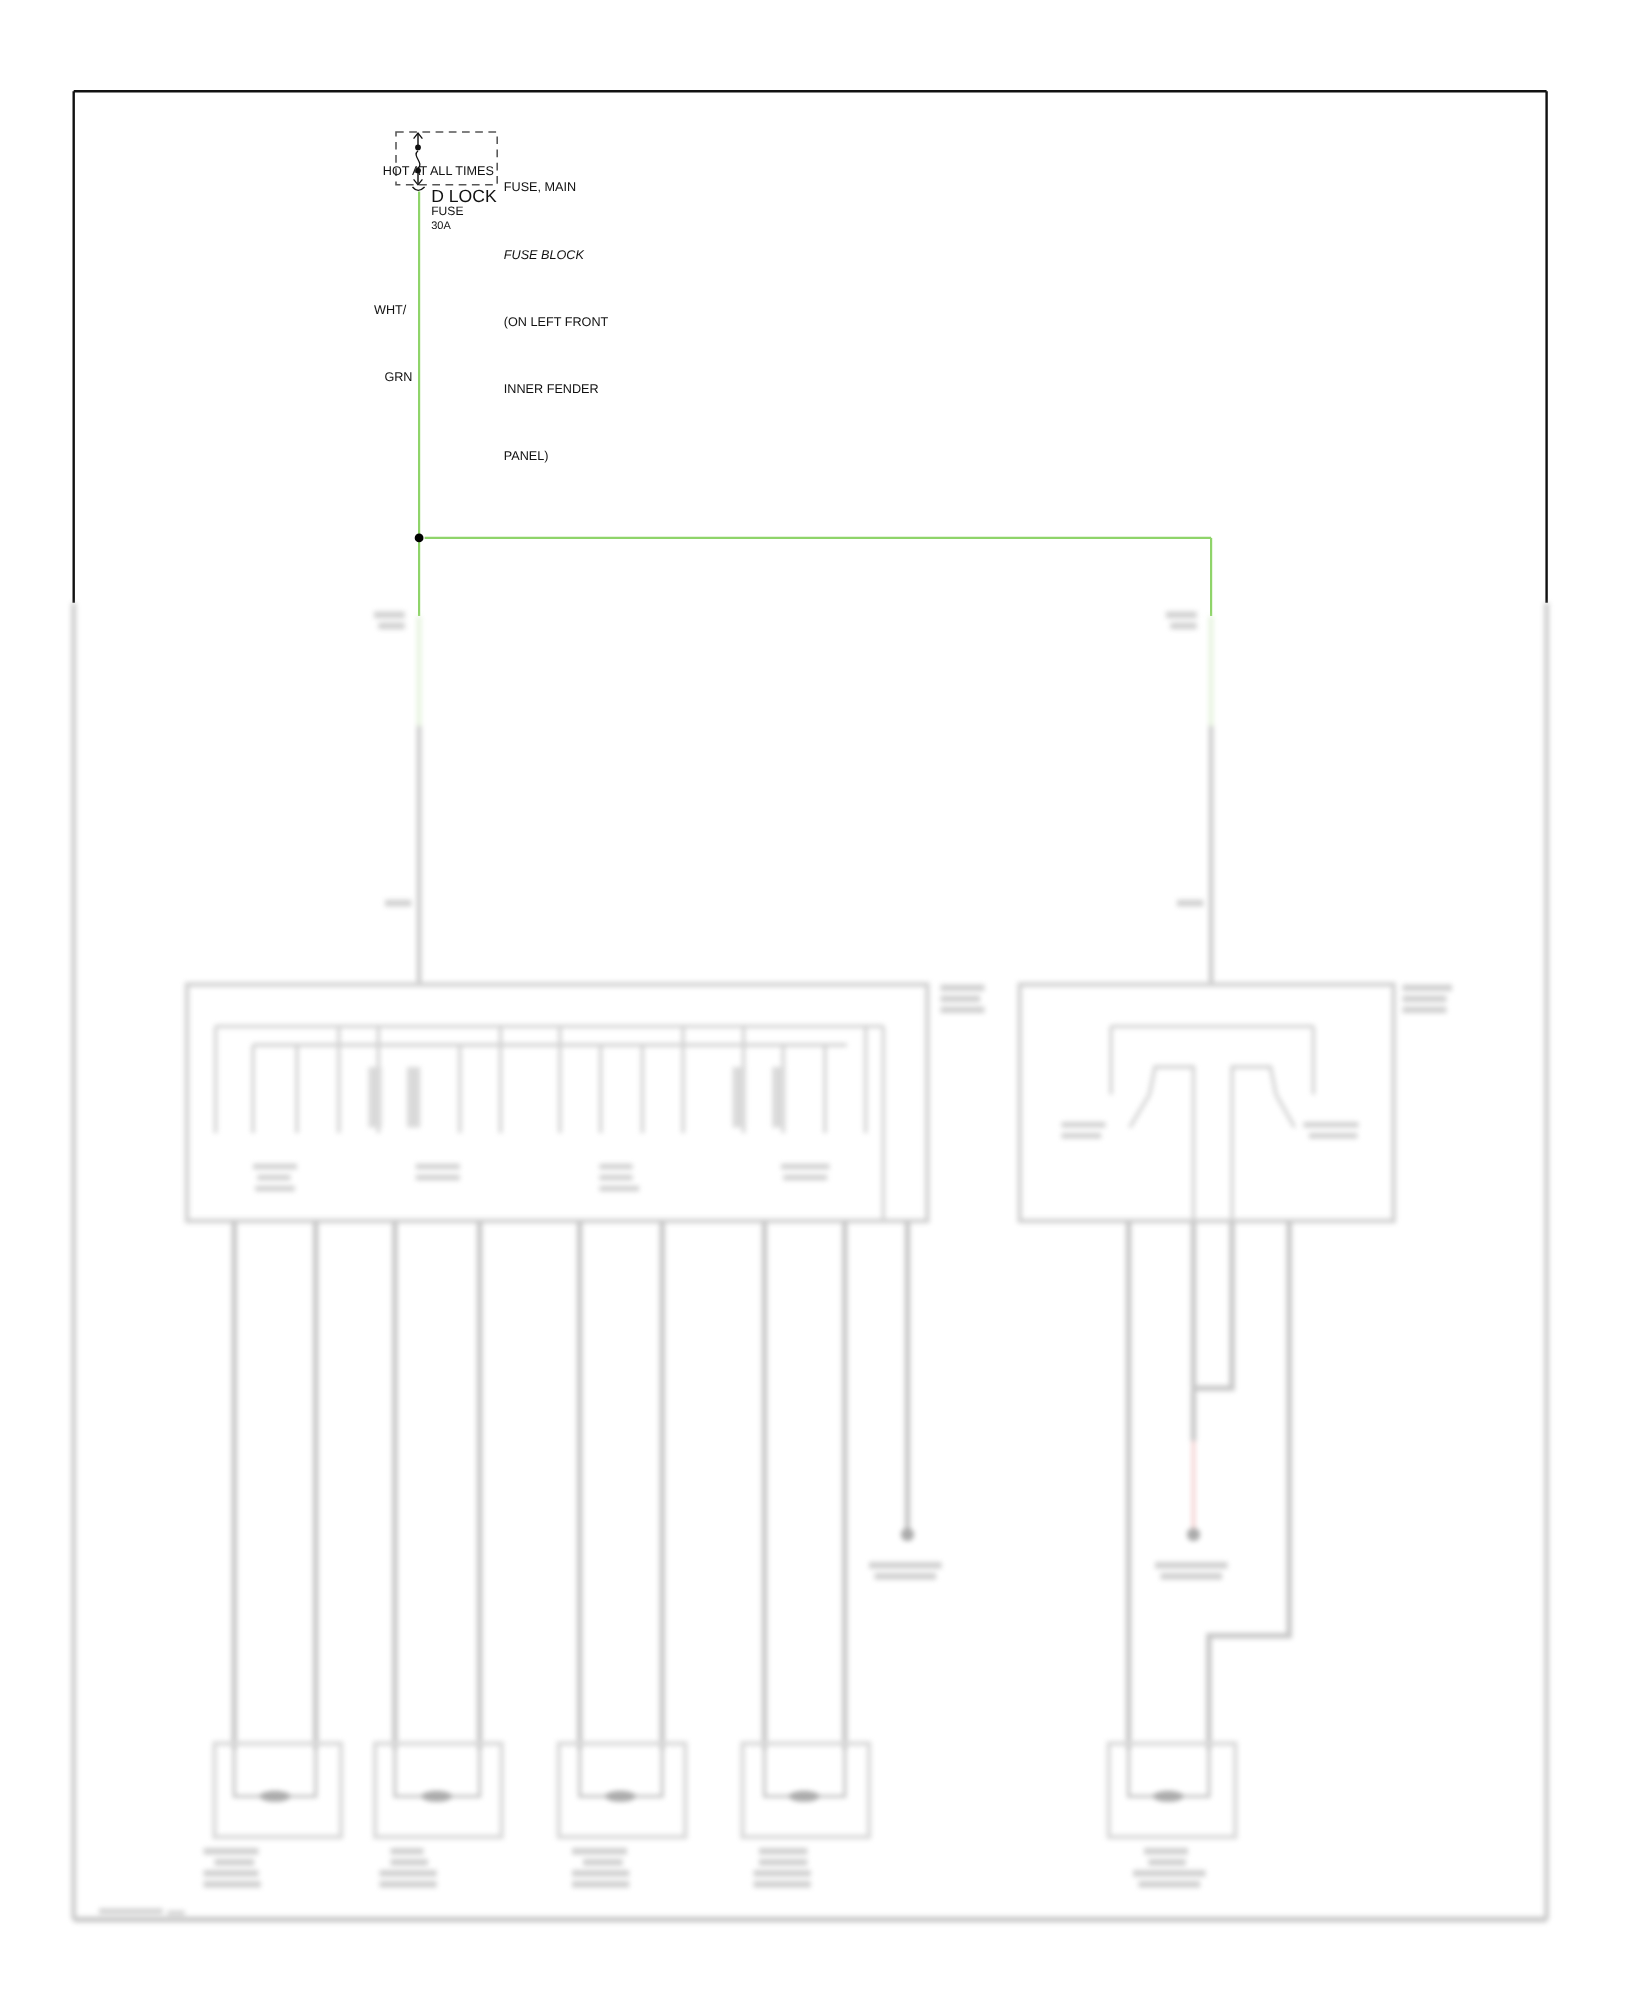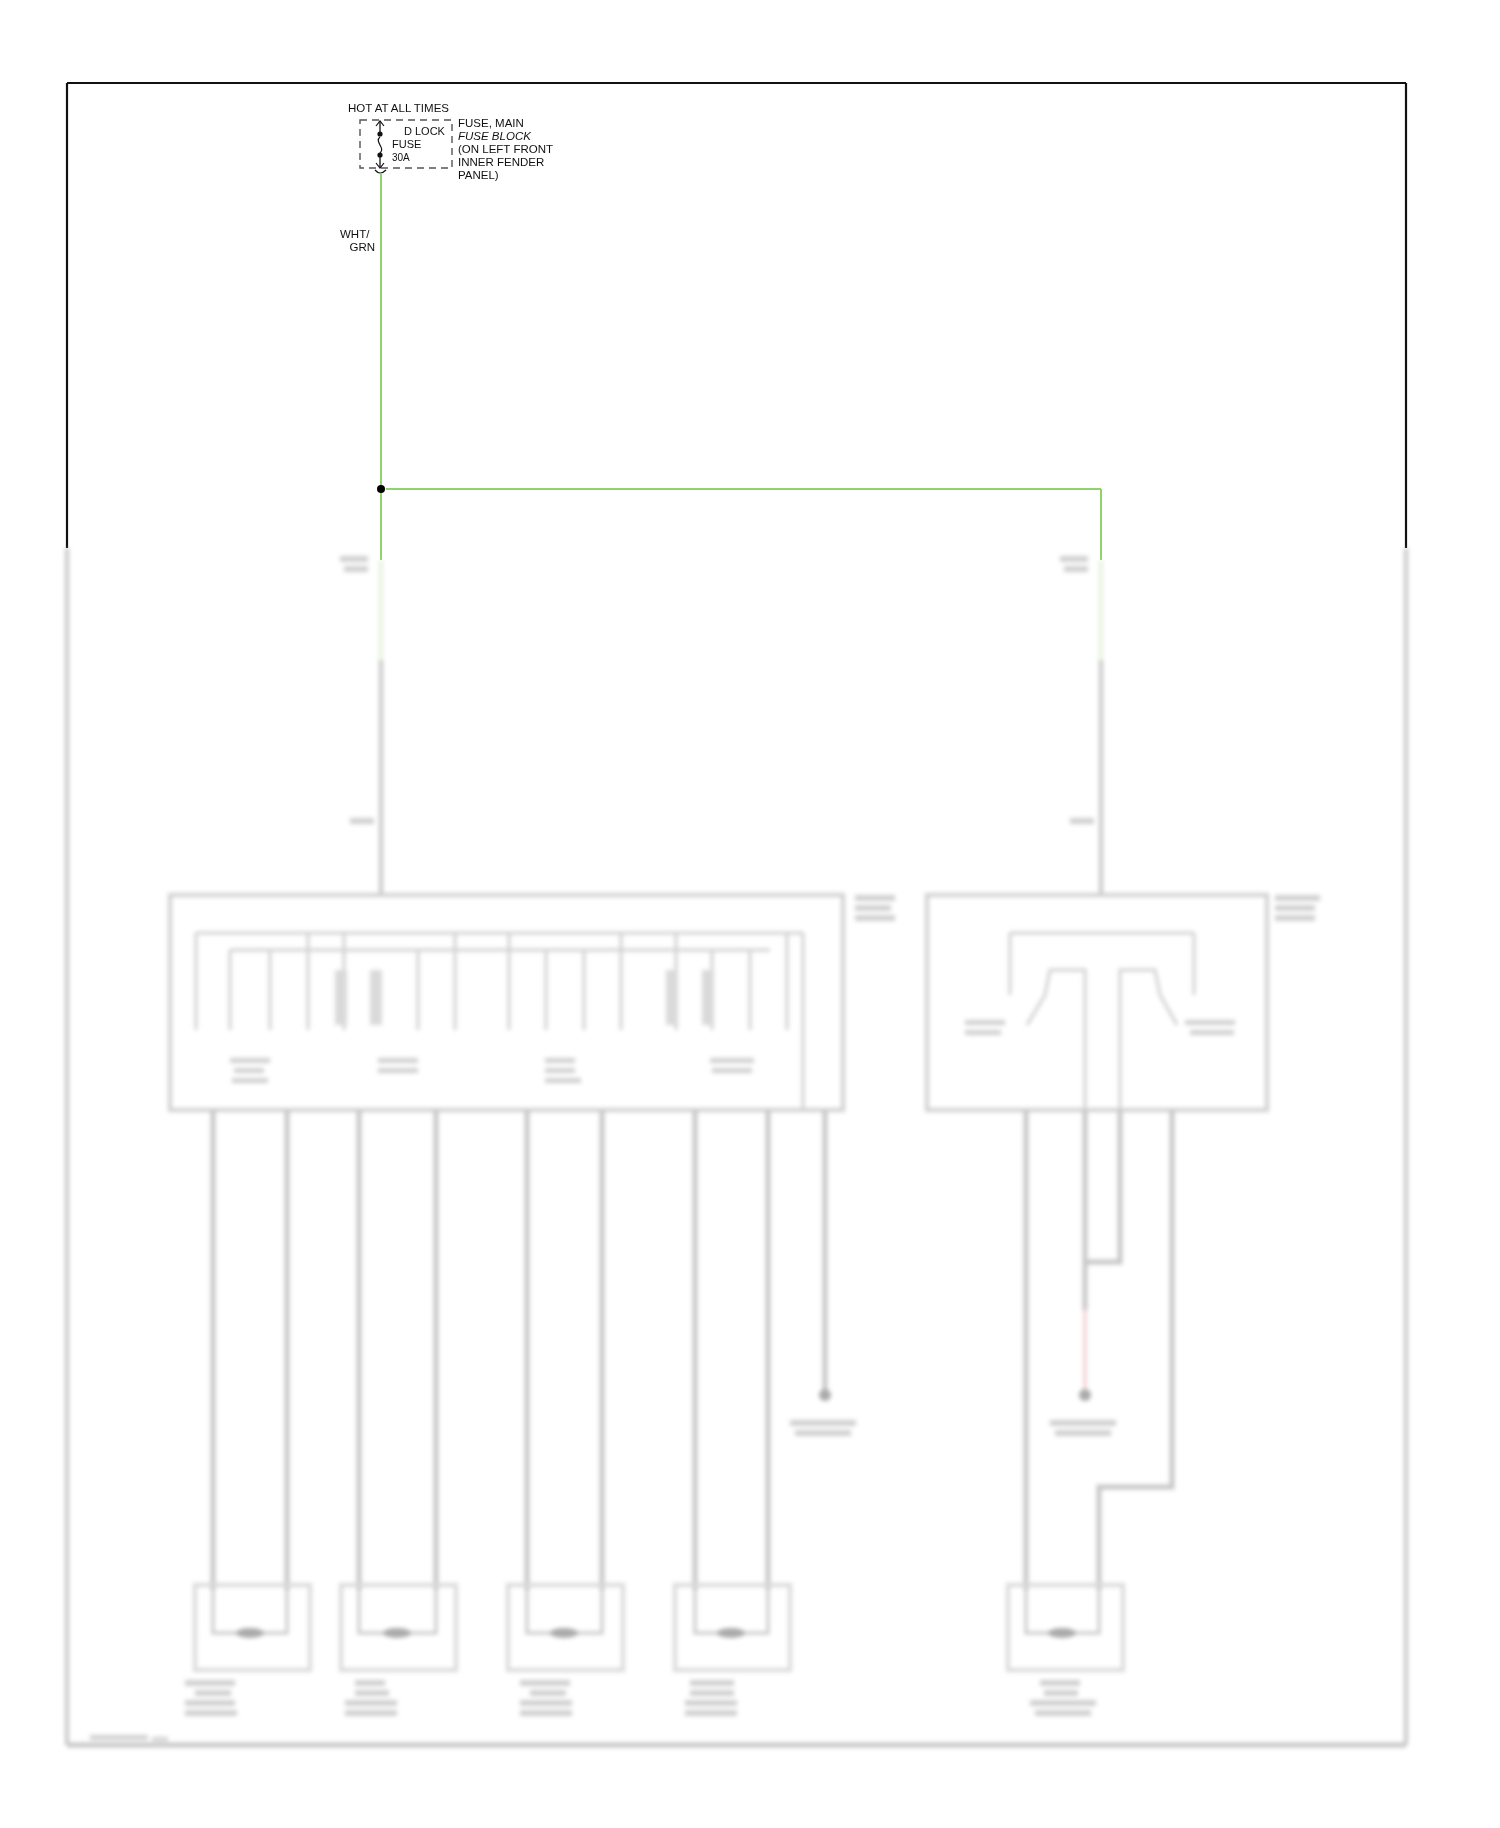--- a/index.html
+++ b/index.html
@@ -1,19 +1,19 @@
 <!DOCTYPE html>
 <html><head>
 <meta charset="utf-8">
 <style>
   html, body { margin: 0; padding: 0; background: #ffffff; }
   body { width: 1500px; height: 1828px; position: relative; overflow: hidden;
          font-family: "Liberation Sans", sans-serif; }
   #diagram { position: absolute; left: 0; top: 0; width: 1500px; height: 1828px; }
-  .lbl { position: absolute; font-size: 11.5px; line-height: 13px; color: #111; white-space: pre; }
+  .lbl { position: absolute; font-size: 11.5px; line-height: 13px; color: #111; white-space: pre; margin-top: 48px; }
   .blurred { filter: blur(2.2px); opacity: 0.55; }
 </style>
 </head>
 <body>
 
 <svg id="diagram" viewBox="0 0 1500 1828" xmlns="http://www.w3.org/2000/svg">
 
   <g>
     <line x1="67" y1="83" x2="1406" y2="83" stroke="#111" stroke-width="2.2"></line>
     <line x1="67" y1="83" x2="67" y2="548" stroke="#111" stroke-width="2.2"></line>
@@ -187,21 +187,21 @@
       <rect x="790" y="1420" width="66" height="6"></rect>
         <rect x="795" y="1430" width="56" height="6"></rect>
       <rect x="1050" y="1420" width="66" height="6"></rect>
         <rect x="1055" y="1430" width="56" height="6"></rect>
     </g>
   </g>
 </svg>
 
 <div class="lbl" style="left:348px; top:102px;">HOT AT ALL TIMES</div>
 
-<div class="lbl" style="left:404px; top:125px; font-size:11px; line-height:13px;">D LOCK</div>
+<div class="lbl" style="left:392px; top:125px; font-size:16px; line-height:13px;">D LOCK</div>
 <div class="lbl" style="left:392px; top:138px; font-size:11px; line-height:13px;">FUSE</div>
 <div class="lbl" style="left:392px; top:151px; font-size:10px; line-height:13px;">30A</div>
 
 <div style="position:absolute; left:458px; top:117px;">
   <div class="lbl" style="position:static;">FUSE, MAIN</div>
   <div class="lbl" style="position:static;font-style:italic;">FUSE BLOCK</div>
   <div class="lbl" style="position:static;">(ON LEFT FRONT</div>
   <div class="lbl" style="position:static;">INNER FENDER</div>
   <div class="lbl" style="position:static;">PANEL)</div>
 </div>

